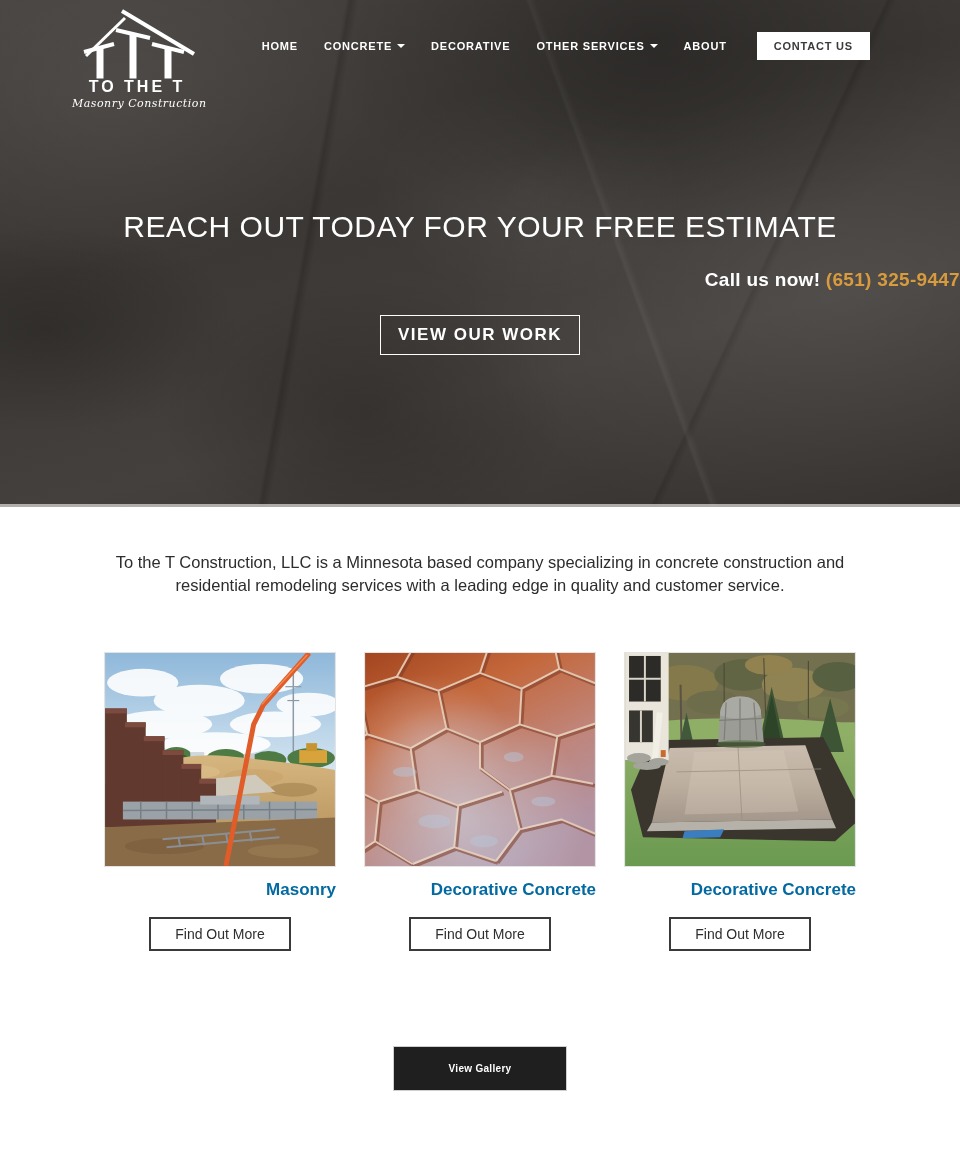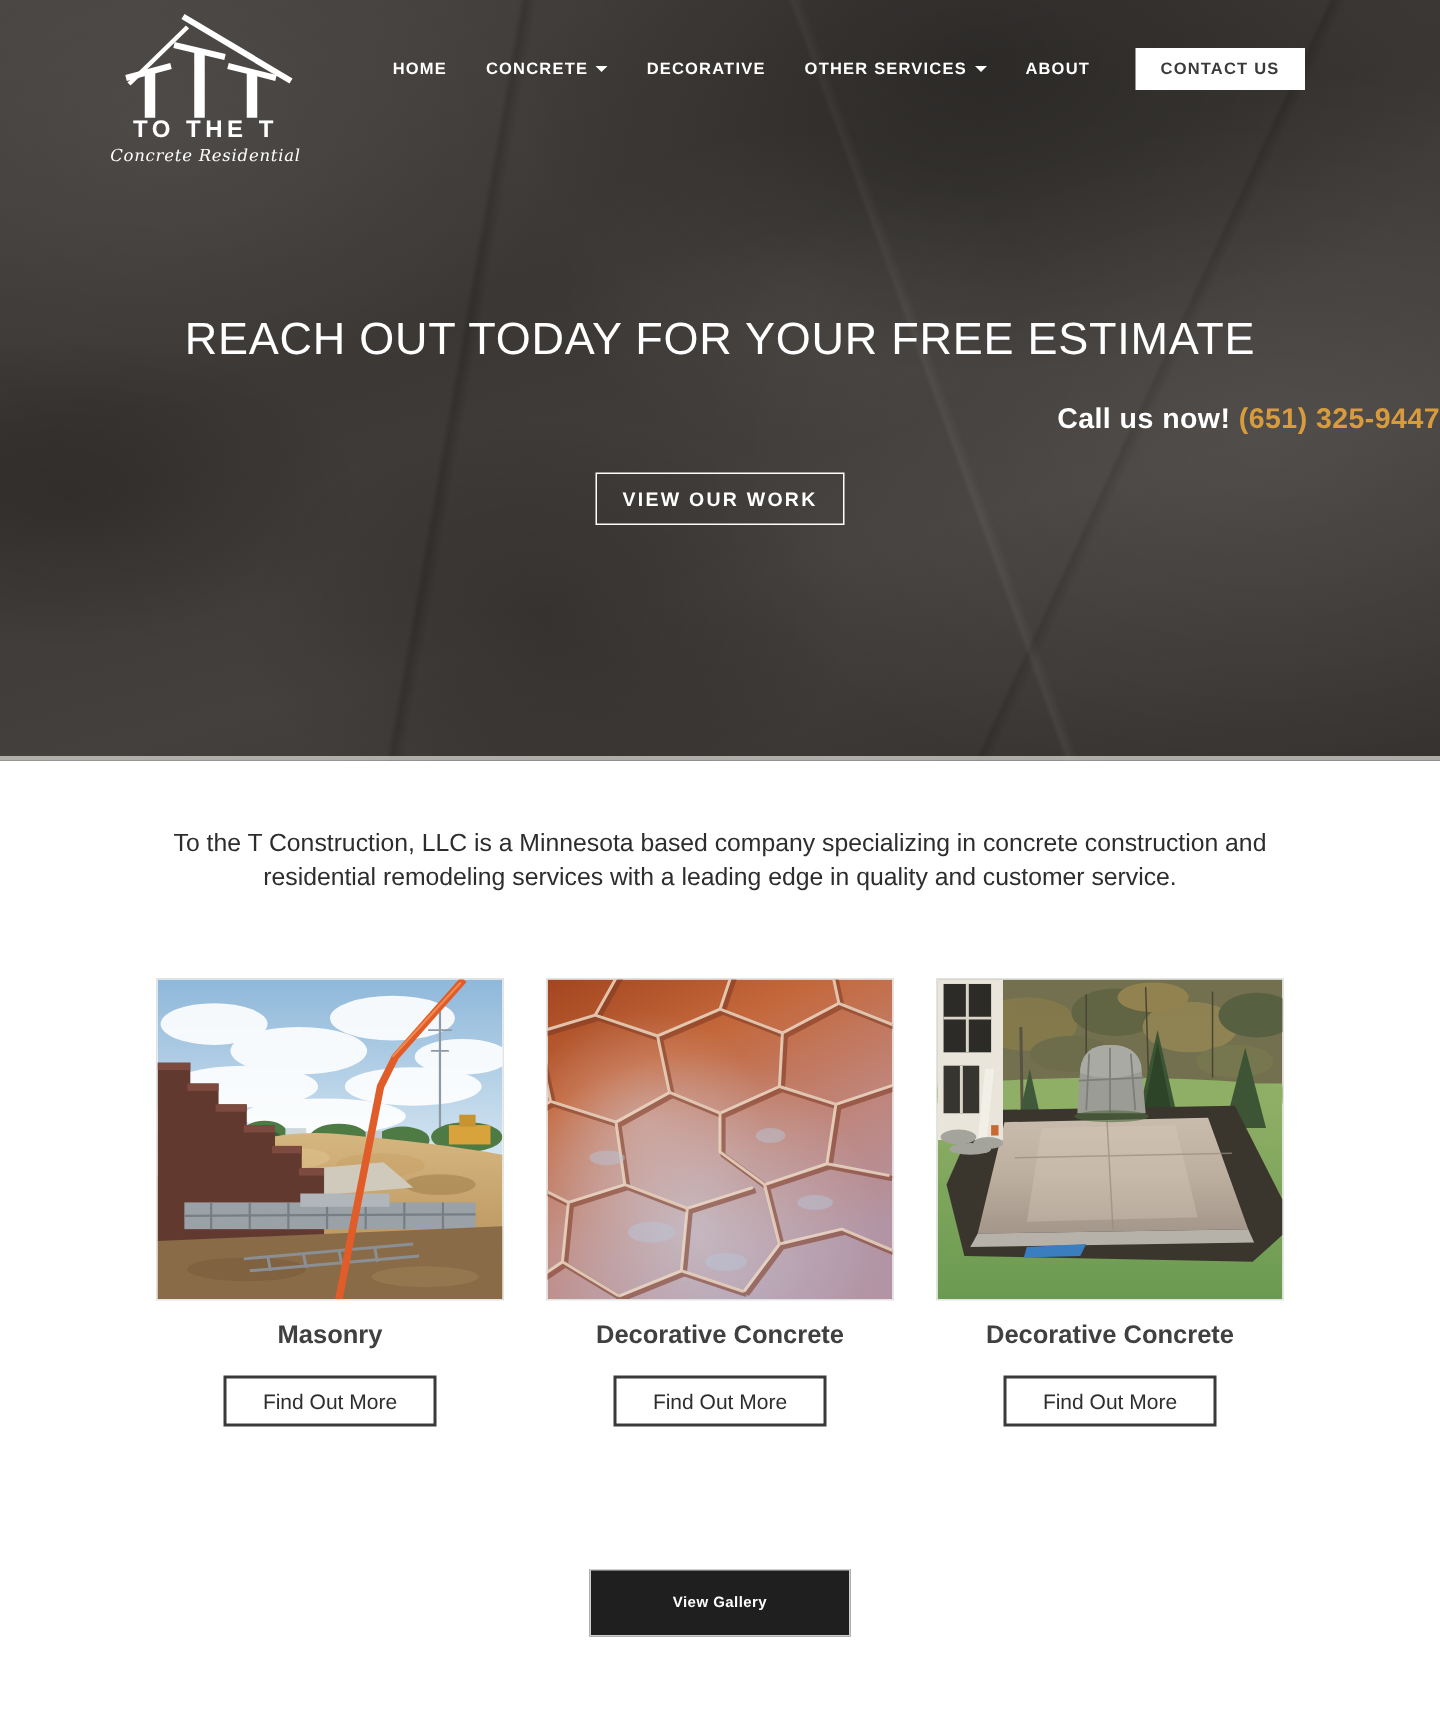--- a/index.html
+++ b/index.html
@@ -127,21 +127,21 @@
     letter-spacing: 0.3px;
     text-align: right;
   }
   .hero-phone { color: #d89b3d; }
   .hero-cta {
     margin-top: 24px;
     background: transparent;
     border: 1px solid #ffffff;
     color: #ffffff;
     font-family: "Liberation Sans", sans-serif;
-    font-size: 13px;
+    font-size: 17px;
     font-weight: 700;
     letter-spacing: 1.5px;
     padding: 9px 17px;
     cursor: pointer;
   }
 
   
   .intro {
     padding-top: 44px;
     text-align: center;
@@ -166,21 +166,22 @@
   .card-photo {
     width: 232px;
     height: 215px;
     display: block;
     border: 1px solid #e3e3e3;
   }
   .card-title {
     margin-top: 13px;
     font-size: 17px;
     font-weight: 700;
-    color: #404040;
+    color: #0369a1;
+    text-align: right;
   }
   .card-btn {
     margin-top: 17px;
     background: #ffffff;
     border: 2px solid #3a3a3a;
     color: #2e2e2e;
     font-family: "Liberation Sans", sans-serif;
     font-size: 14px;
     font-weight: 500;
     padding: 7px 24px;
@@ -225,21 +226,21 @@
             <rect x="19" y="40" width="6" height="30"></rect>
 
             <line x1="38" y1="22" x2="72" y2="30" stroke-width="4"></line>
             <rect x="52" y="26" width="6" height="44"></rect>
 
             <line x1="74" y1="36" x2="106" y2="44" stroke-width="4"></line>
             <rect x="87" y="40" width="6" height="30"></rect>
           </g>
         </svg>
         <div class="logo-name">TO THE T</div>
-        <div class="logo-script">Concrete Residential</div>
+        <div class="logo-script">Masonry Construction</div>
       </div>
 
       <nav class="nav">
         <a class="nav-link">
           <span>HOME</span>
         </a>
         <a class="nav-link">
           <span>CONCRETE</span>
           <span class="caret"></span>
         </a>

